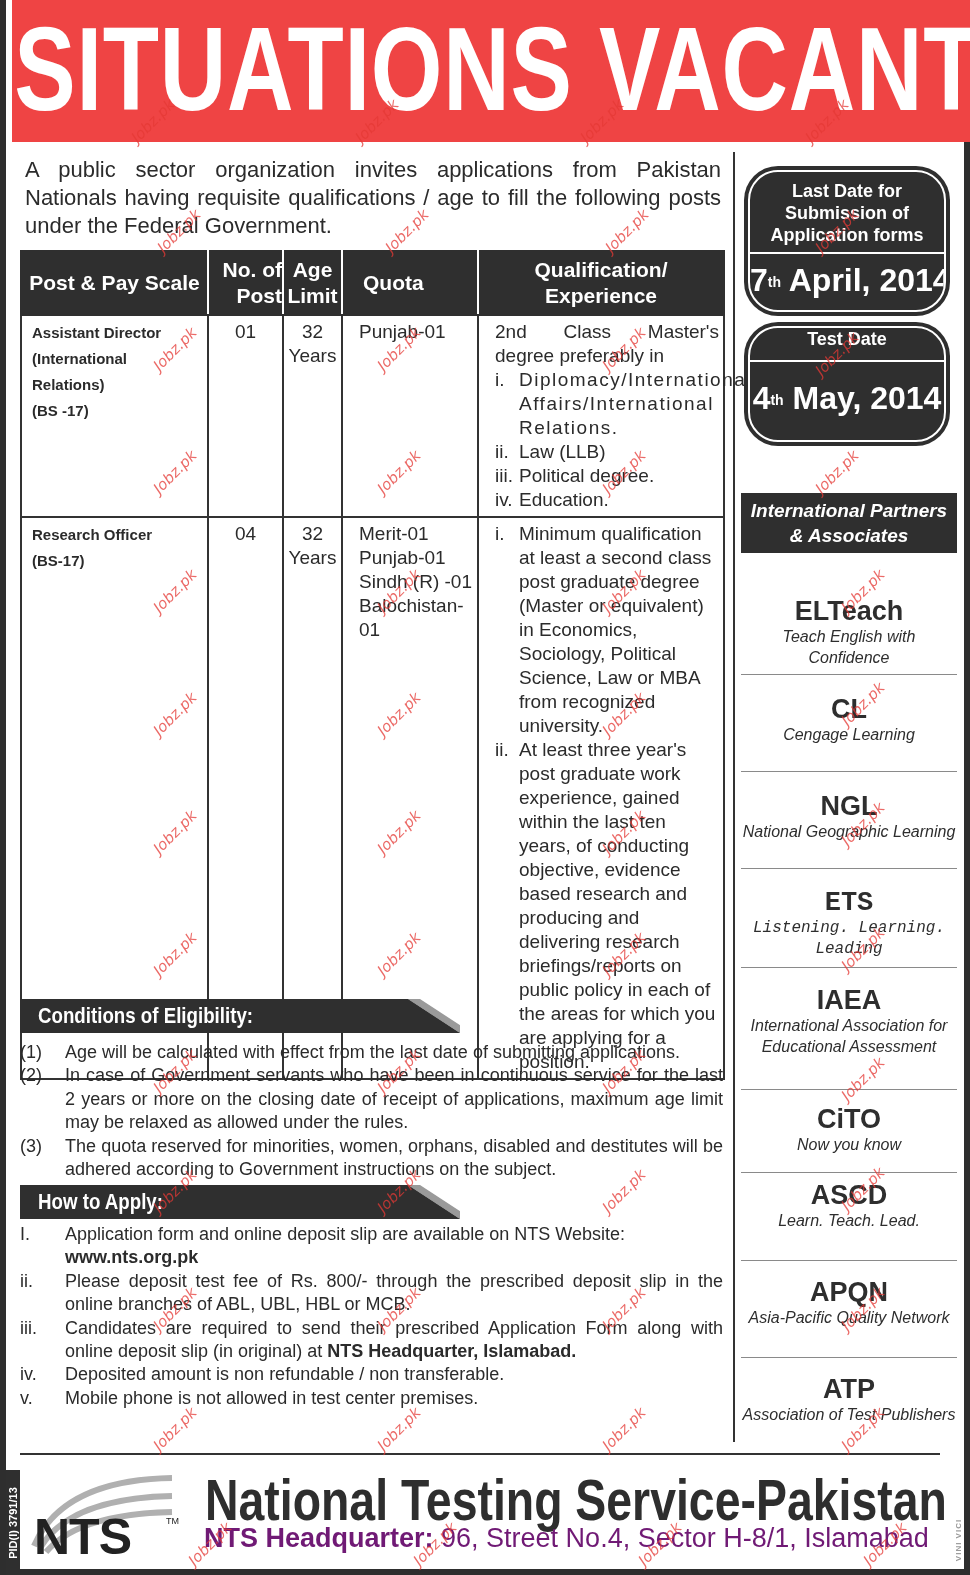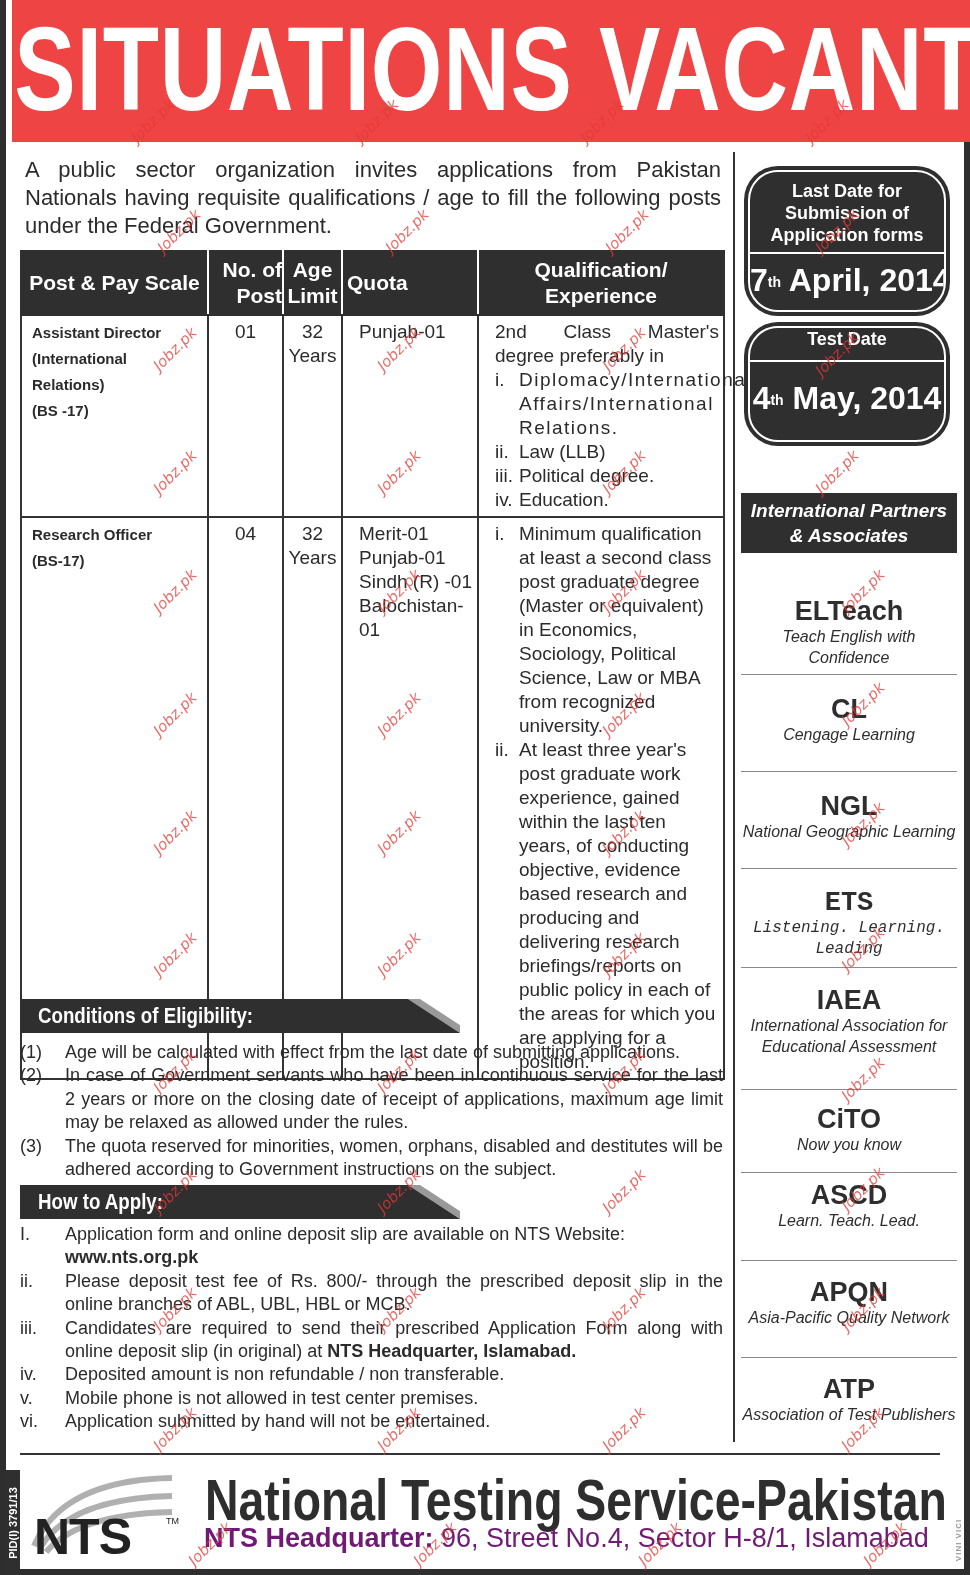--- a/index.html
+++ b/index.html
@@ -97,21 +97,21 @@
       <col class="col-num">
       <col class="col-age">
       <col class="col-quota">
       <col class="col-qual">
   </colgroup>
   <thead>
     <tr>
       <th style="text-align:center;"><span>Post &amp; Pay Scale</span></th>
       <th style="text-align:right;"><span>No. of</span><br><span>Post</span></th>
       <th style="text-align:center;"><span>Age</span><br><span>Limit</span></th>
-      <th style="text-align:left;padding-left:4px;"><span>Quota</span></th>
+      <th style="text-align:left;padding-left:20px;"><span>Quota</span></th>
       <th style="text-align:center;"><span>Qualification/</span><br><span>Experience</span></th>
     </tr>
   </thead>
   <tbody>
     <tr class="row1">
       <td>
         <div class="post-title">Assistant Director</div>
         <div class="post-title">(International</div>
         <div class="post-title">Relations)</div>
         <div class="post-title">(BS -17)</div>
@@ -210,24 +210,20 @@
       <span class="num">iii.</span>
       <span class="txt"><span>Candidates are required to send their prescribed Application Form along with online deposit slip (in original) at</span> <span class="bold">NTS Headquarter, Islamabad.</span></span>
     </li>
   <li>
       <span class="num">iv.</span>
       <span class="txt">Deposited amount is non refundable / non transferable.</span>
     </li>
   <li>
       <span class="num">v.</span>
       <span class="txt">Mobile phone is not allowed in test center premises.</span>
-    </li>
-  <li>
-      <span class="num">vi.</span>
-      <span class="txt">Application submitted by hand will not be entertained.</span>
     </li>
 </ul>
 
 <div class="side-divider"></div>
 
 <div class="date-box" style="top:166px;">
   <div class="date-box-inner">
     <div class="date-label">
       <div>Last Date for</div>
       <div>Submission of</div>

